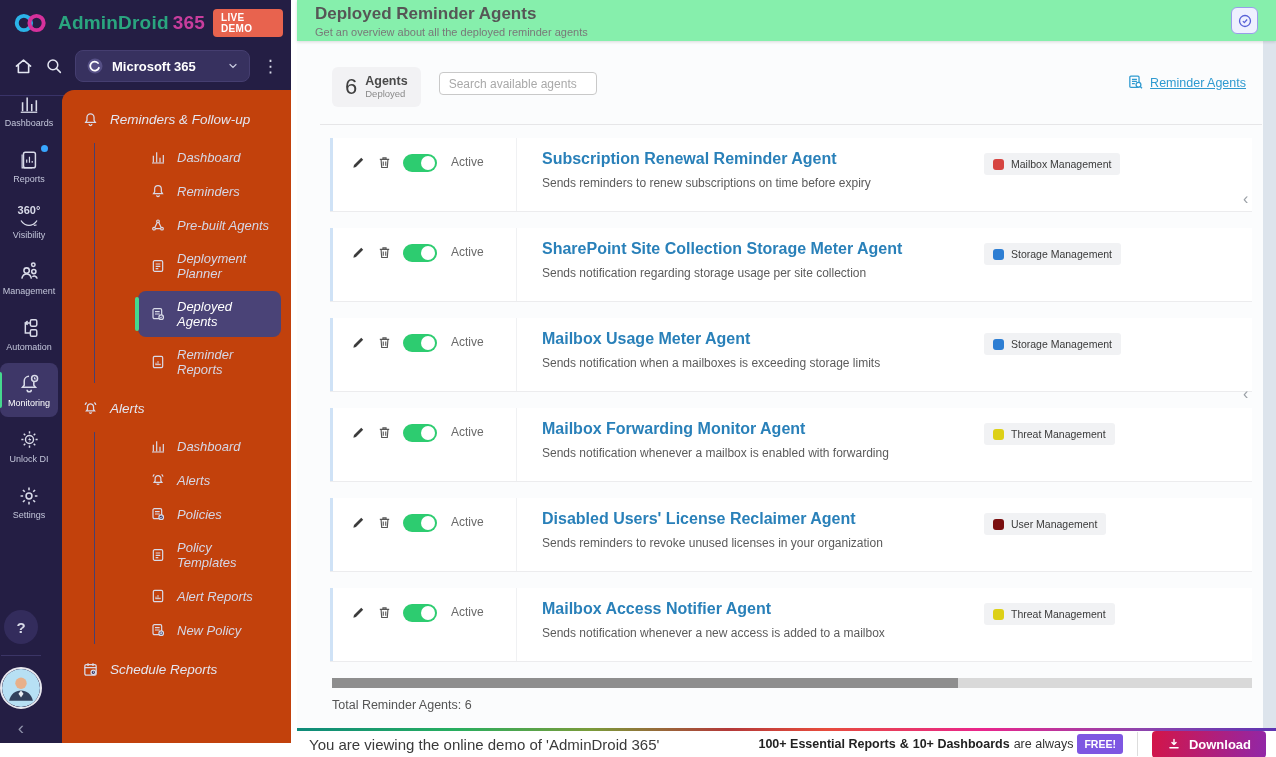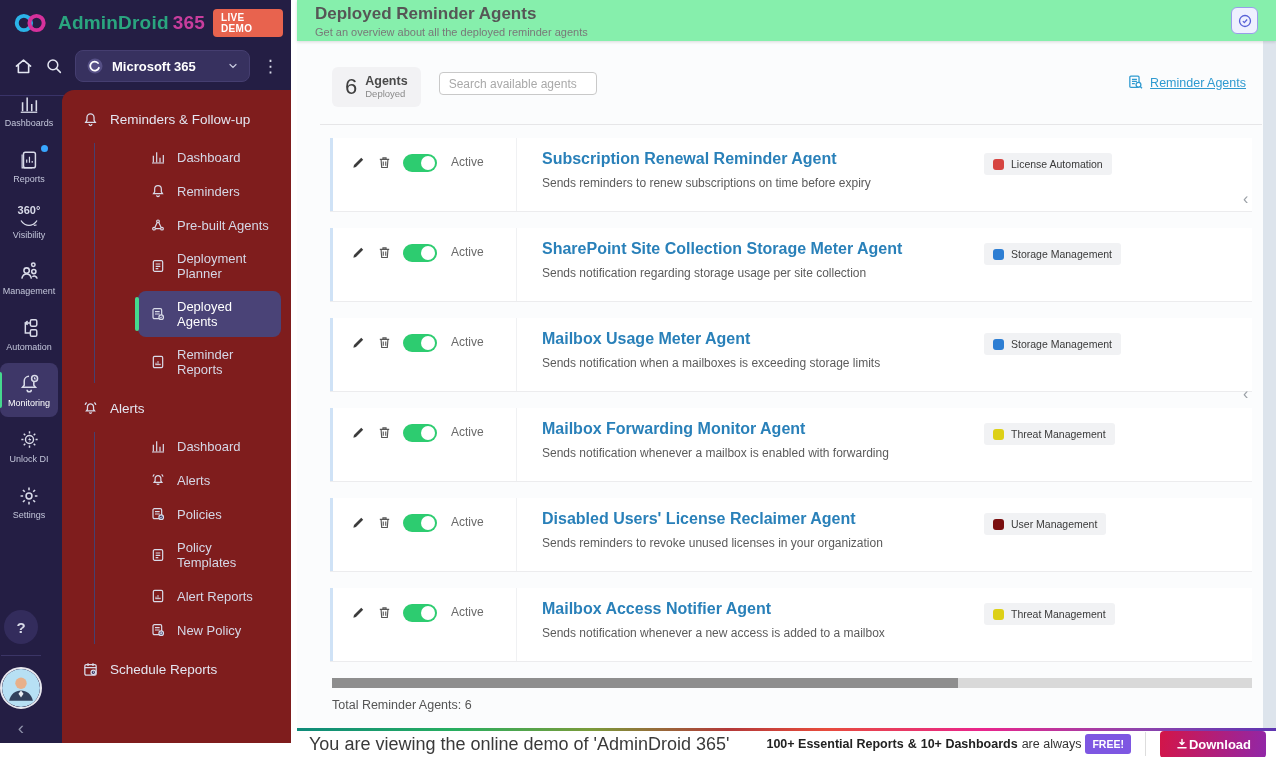--- a/index.html
+++ b/index.html
@@ -31,21 +31,21 @@
   .rail-item.active { background:#3e3768; color:#fff; }
   .rail-item.active::before { content:''; position:absolute; left:-2px; top:9px; bottom:9px; width:4px; border-radius:3px; background:#45d98e; }
   .vis360 { font-size:11px; font-weight:700; color:#d9dbe9; line-height:1; }
   .notif-dot { position:absolute; top:6px; right:10px; width:7px; height:7px; border-radius:50%; background:#38a6ff; }
   .rail-bottom { margin-top:auto; display:flex; flex-direction:column; align-items:center; padding-bottom:6px; }
   .help-btn { width:34px; height:34px; border-radius:50%; background:#332c5c; color:#d8dae8; display:flex; align-items:center; justify-content:center; font-size:15px; font-weight:700; cursor:pointer; }
   .rail-div { width:40px; height:1px; background:#3b3566; margin:11px 0; }
   .avatar { width:42px; height:42px; border-radius:50%; border:2px solid #e8e8ef; overflow:hidden; cursor:pointer; }
   .collapse { margin-top:9px; color:#8d90a8; font-size:19px; cursor:pointer; line-height:1; }
 
-  .menu { position:absolute; left:62px; top:90px; right:0; bottom:0; background:#7f1d1d; border-top-left-radius:12px; padding:12px 10px 0 8px; }
+  .menu { position:absolute; left:62px; top:90px; right:0; bottom:0; background:#c2410c; border-top-left-radius:12px; padding:12px 10px 0 8px;font-style:italic; }
   .menu-head { display:flex; align-items:center; gap:11px; padding:9px 6px 11px 12px; font-size:13.5px; color:#e4e6f1; cursor:pointer; }
   .menu-head .mi { color:#d9dbe9; }
   .menu-sub { position:relative; margin:0 0 6px 24px;padding-left:32px; }
   .menu-sub::before { content:''; position:absolute; left:0; top:2px; bottom:2px; width:1px; background:#46406f; }
   .menu-item { position:relative; display:flex; align-items:center; gap:11px; margin:2px 0 2px 12px; padding:8px 10px 8px 12px; font-size:13px; color:#d5d7e6; border-radius:8px; cursor:pointer; }
   .menu-item .mi { color:#d9dbe9; }
   .menu-item.active { background:#4a4377; color:#fff; }
   .menu-item.active::before { content:''; position:absolute; left:-3px; top:6px; bottom:6px; width:4px; border-radius:3px; background:#45d98e; }
 
   
@@ -89,26 +89,26 @@
   .panel-chev { position:absolute; right:19px; width:14px; font-size:16px; color:#9aa0a6; cursor:pointer; line-height:1; }
 
   .hscroll { margin:4px 24px 0 35px; height:10px; background:#d9d9d9; }
   .hthumb { width:68%; height:100%; background:#8e8e8e; cursor:pointer; }
   .total { margin:10px 0 16px 35px; font-size:12.5px; color:#555; }
 
   
   .footer { position:relative; height:29px; background:#fff; display:flex; align-items:center; padding:3px 10px 0 12px; }
   .footer::before { content:''; position:absolute; top:0; left:0; right:0; height:3px;
     background:linear-gradient(90deg,#0e8a7a 0%,#27ae60 16%,#7a9b3a 30%,#b33939 44%,#e74c3c 54%,#e9258c 70%,#8e44ad 86%,#5e35b1 100%); }
-  .demo-text { font-size:18px; color:#3a3a3a; }
+  .demo-text { font-size:15px; color:#3a3a3a; }
   .promo { margin-left:auto; display:flex; align-items:center; gap:4px; font-size:12.5px; color:#333; }
   .promo b { color:#222; }
   .free-badge { background:#7e57e2; color:#fff; font-size:10.5px; font-weight:700; padding:4px 7px; border-radius:3px; margin-left:4px; }
   .foot-div { width:1px; height:24px; background:#ddd; margin:0 14px; }
-  .dl-btn { display:flex; align-items:center; gap:0; background:linear-gradient(100deg,#d31548,#9127a8); color:#fff; font-size:13px; font-weight:700; padding:6px 15px; border-radius:4px; cursor:pointer; }
+  .dl-btn { display:flex; align-items:center; gap:8px; background:linear-gradient(100deg,#d31548,#9127a8); color:#fff; font-size:13px; font-weight:700; padding:6px 15px; border-radius:4px; cursor:pointer; }
 </style>
 </head>
 <body>
 
 <div class="sidebar">
 
   <div class="logo-row">
     <span class="logo-mark">
       <svg width="38" height="22" viewBox="0 0 48 26" fill="none">
         <circle cx="15" cy="13" r="9" stroke="#2bb3e8" stroke-width="5"></circle>
@@ -459,21 +459,21 @@
           <span class="toggle"></span>
           <span class="status">Active</span>
         </div>
         <div class="row-text">
           <span class="row-name">Subscription Renewal Reminder Agent</span>
           <div class="row-desc">Sends reminders to renew subscriptions on time before expiry</div>
         </div>
         <div class="row-badges">
           <span class="badge">
             <span class="badge-dot" style="background:#d64541"></span>
-            <span>License Automation</span>
+            <span>Mailbox Management</span>
           </span>
         </div>
       </div>
 
       <div class="row">
         <div class="row-accent"></div>
         <div class="row-controls">
           <span class="ctl">
               <svg width="15" height="15" viewBox="0 0 24 24">
                 <path d="M3.8 20.2l1-4.1L16.4 4.5l3.1 3.1L7.9 19.2l-4.1 1z" fill="currentColor"></path>

